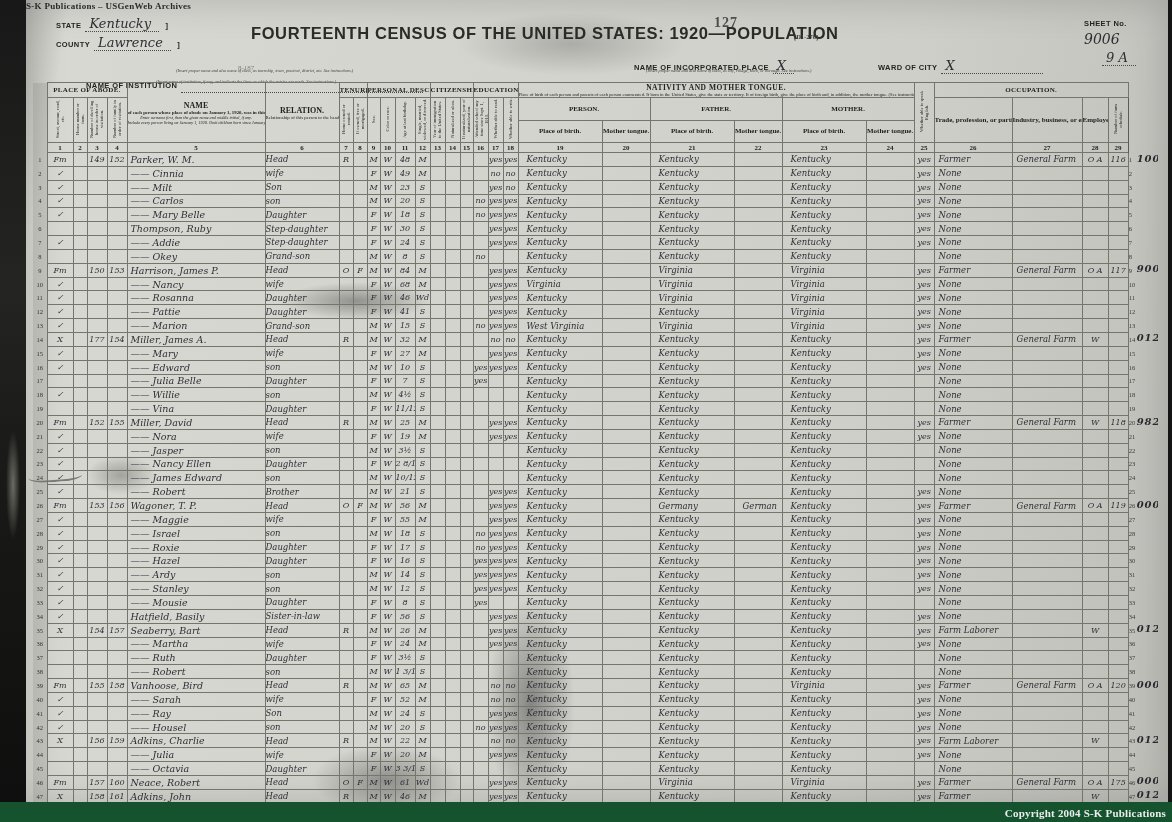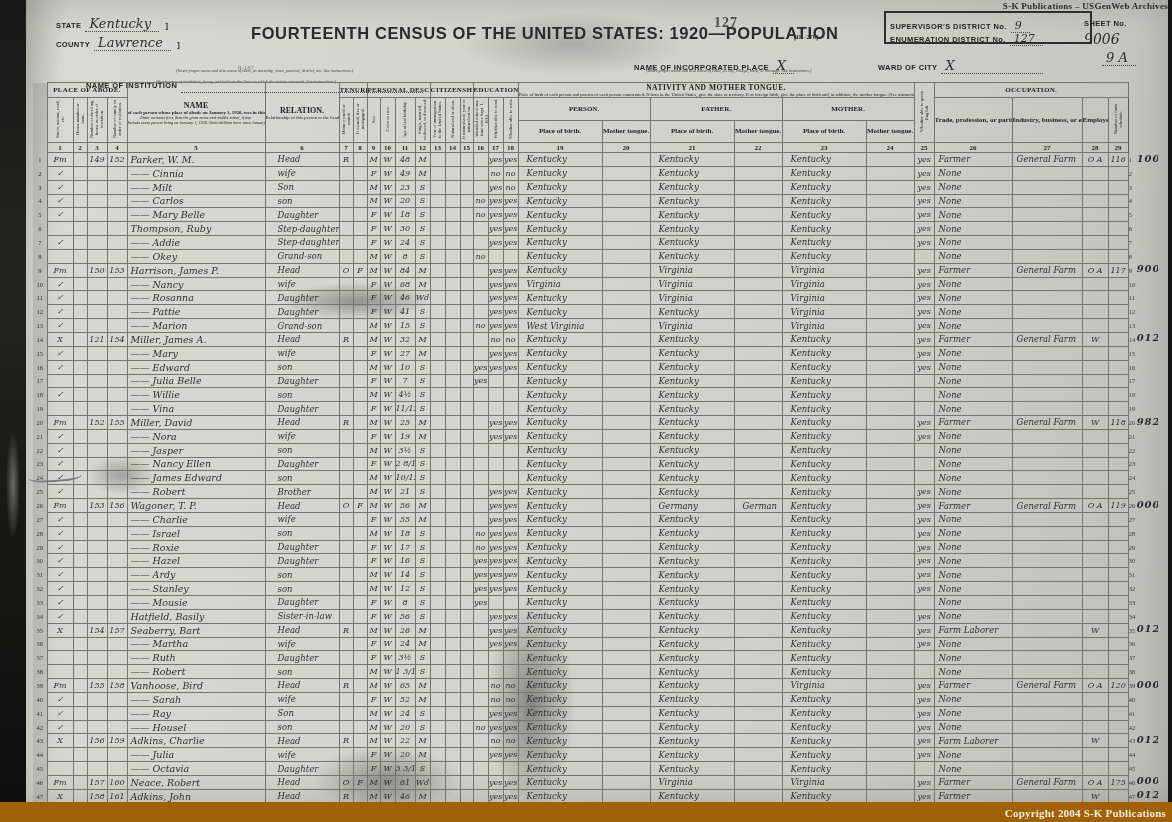--- a/index.html
+++ b/index.html
@@ -5,37 +5,37 @@
   html,body{margin:0;padding:0}
   body{
     width:1172px;height:822px;position:relative;overflow:hidden;
     background:#141414;font-family:"Liberation Serif",serif;
   }
   
   .edge-left{position:absolute;left:0;top:0;width:26px;height:822px;
     background:linear-gradient(180deg,#181818,#242422 35%,#1a1a18 55%,#0e0e0e);}
   .edge-left::after{content:"";position:absolute;left:6px;top:430px;width:14px;height:110px;
     background:radial-gradient(ellipse,rgba(190,190,180,.5),transparent 70%);}
-  .botbar{position:absolute;left:0;bottom:0;width:1172px;height:20px;background:#a16207;z-index:9;}
+  .botbar{position:absolute;left:0;bottom:0;width:1172px;height:20px;background:#14532d;z-index:9;}
   .copyright{position:absolute;right:6px;bottom:3px;color:#ececec;
     font:bold 11px "Liberation Serif",serif;letter-spacing:.2px;}
   
   .paper{position:absolute;left:26px;top:0;width:1142px;height:802px;
     background:linear-gradient(100deg,#b9b9b4 0px,#d8d8d2 45px,#d4d4ce 40%,#cfcfc9 70%,#bfbfba 99%);
     box-shadow:inset 0 0 40px rgba(0,0,0,.18);}
   .smudge{position:absolute;pointer-events:none;border-radius:50%;}
   #sm1{left:255px;top:282px;width:150px;height:38px;background:radial-gradient(ellipse,rgba(35,35,35,.38),transparent 70%);}
   #sm2{left:462px;top:600px;width:86px;height:210px;background:radial-gradient(ellipse,rgba(25,25,25,.42),transparent 72%);}
   #sm3{left:430px;top:12px;width:230px;height:64px;background:radial-gradient(ellipse,rgba(70,70,70,.28),transparent 70%);}
   #sm4{left:285px;top:745px;width:150px;height:70px;background:radial-gradient(ellipse,rgba(20,20,20,.35),transparent 70%);}
   #sm5{left:60px;top:455px;width:70px;height:40px;background:radial-gradient(ellipse,rgba(40,40,40,.30),transparent 70%);}
   .scribble{position:absolute;left:2px;top:468px;width:54px;height:12px;
     border-bottom:2px solid rgba(45,45,50,.55);border-radius:40%;transform:rotate(-4deg);}
   
-  .wm-top{position:absolute;left:0;top:1px;width:100%;text-align:right;
+  .wm-top{position:absolute;left:0;top:1px;width:100%;text-align:left;
     font:bold 9px "Liberation Serif",serif;color:#2a2a2a;letter-spacing:.3px;}
   .lab{font:bold 7.5px "Liberation Sans",sans-serif;color:#242420;letter-spacing:.4px;margin-top:37px;}
   .note{font:italic 4.3px/1.1 "Liberation Serif",serif;color:#3c3c38;}
   .hwv{font:italic 13px "DejaVu Serif",serif;color:#2d2d34;}
   .ul{border-bottom:1px dotted #4a4a44;padding:0 8px 0 4px;}
   .pos{position:absolute;white-space:nowrap;}
   #dept{left:250px;top:13px;width:520px;text-align:center;font:bold 9.5px "Liberation Sans",sans-serif;color:#33332f;letter-spacing:.6px;}
   #title{left:225px;top:24px;width:570px;text-align:center;font:bold 16.5px "Liberation Sans",sans-serif;color:#2b2b27;letter-spacing:.6px;}
   #stamp127{left:688px;top:15px;font:bold 14px "Liberation Serif",serif;color:#4e4e4a;letter-spacing:1px;}
   #formcode{left:212px;top:20px;font:7px "Liberation Serif",serif;color:rgba(40,40,40,.5);margin-top:44px;}
@@ -61,21 +61,21 @@
   .nath .t1{font-size:7.5px;font-weight:bold;display:block;letter-spacing:.5px;}
   .nath .t2{font-size:4.6px;font-weight:normal;display:block;}
   .subg{font:bold 6.5px "Liberation Serif",serif;}
   .pobh{font:normal 5.5px "Liberation Serif",serif;margin-top:28px;}
   .occsub{font:normal 4.6px/1.15 "Liberation Serif",serif;white-space:normal;padding:1px;vertical-align:top;}
   .num{font:bold 6px "Liberation Serif",serif;height:9px;}
   tbody td{height:12.85px;}
   .hw{font:italic 9px "DejaVu Serif",serif;color:#2e2e36;}
   .c{text-align:center;font-size:8px;}
   td.nm{padding-left:3px;font-size:9.5px;}
-  td.rel{padding-left:12px;font-size:8.5px;}
+  td.rel{padding-left:0;font-size:8.5px;}
   td.pl{padding-left:8px;font-size:8.5px;}
   td.oc{padding-left:4px;font-size:8.5px;}
   .lnum{border:0 !important;border-right:1px solid #75756e !important;
     font:6.5px "Liberation Serif",serif;color:#33332f;text-align:center;
     background:rgba(125,125,118,.22);}
   .rnum{border:0 !important;border-left:1px solid #5c5c55 !important;
     font:6.5px "Liberation Serif",serif;color:#3a3a36;text-align:left;position:relative;padding-left:2px;}
   .mg{position:absolute;left:8px;top:0px;font:italic bold 10px "DejaVu Serif",serif;color:#28282e;letter-spacing:1px;}
 </style>
 </head>
@@ -102,30 +102,20 @@
     <span class="lab">COUNTY</span>
     <span class="hwv ul">Lawrence</span>
     <span class="lab">&nbsp;]</span>
   </div>
 
   <div class="pos" id="formcode">8-187</div>
   <div class="pos" id="title">FOURTEENTH CENSUS OF THE UNITED STATES: 1920—POPULATION</div>
   <div class="pos" id="stamp127">127</div>
   <div class="pos" id="d1code">[D1-278]</div>
 
-  <div class="supbox">
-    <div class="row">
-      <span class="lab">SUPERVISOR'S DISTRICT No.</span>
-      <span class="hwv ul" style="font-size:11px;">9</span>
-    </div>
-    <div class="row">
-      <span class="lab">ENUMERATION DISTRICT No.</span>
-      <span class="hwv ul" style="font-size:11px;">127</span>
-    </div>
-  </div>
   <div class="pos" id="sheetblk">
     <span class="lab">SHEET No.</span>
     <span class="hw-big" style="font-size:14px;">9006</span><br>
     <span class="hw-big ul" style="margin-left:18px;">9 A</span>
   </div>
 
   <div class="pos note" style="left:150px;top:69px;width:300px;">(Insert proper name and also name of class, as township, town, precinct, district, etc.  See instructions.)</div>
 
   <div class="pos" style="left:608px;top:56px;">
     <span class="lab">NAME OF INCORPORATED PLACE</span>
@@ -697,21 +687,21 @@
           <td class="hw oc">None</td>
           <td class="hw oc"></td>
           <td class="hw c"></td>
           <td class="hw c"></td>
           <td class="rnum"><span>13</span></td>
         </tr>
         <tr>
           <td class="lnum">14</td>
           <td class="hw c">X</td>
           <td class="hw c"></td>
-          <td class="hw c">121</td>
+          <td class="hw c">177</td>
           <td class="hw c">154</td>
           <td class="hw nm">Miller, James A.</td>
           <td class="hw rel">Head</td>
           <td class="hw c">R</td>
           <td class="hw c"></td>
           <td class="hw c">M</td>
           <td class="hw c">W</td>
           <td class="hw c">32</td>
           <td class="hw c">M</td>
           <td class="hw c"></td>
@@ -1128,21 +1118,21 @@
           <td class="hw c">O A</td>
           <td class="hw c">119</td>
           <td class="rnum"><span>26</span><span class="mg">000</span></td>
         </tr>
         <tr>
           <td class="lnum">27</td>
           <td class="hw c">✓</td>
           <td class="hw c"></td>
           <td class="hw c"></td>
           <td class="hw c"></td>
-          <td class="hw nm">—— Charlie</td>
+          <td class="hw nm">—— Maggie</td>
           <td class="hw rel">wife</td>
           <td class="hw c"></td>
           <td class="hw c"></td>
           <td class="hw c">F</td>
           <td class="hw c">W</td>
           <td class="hw c">55</td>
           <td class="hw c">M</td>
           <td class="hw c"></td>
           <td class="hw c"></td>
           <td class="hw c"></td>

